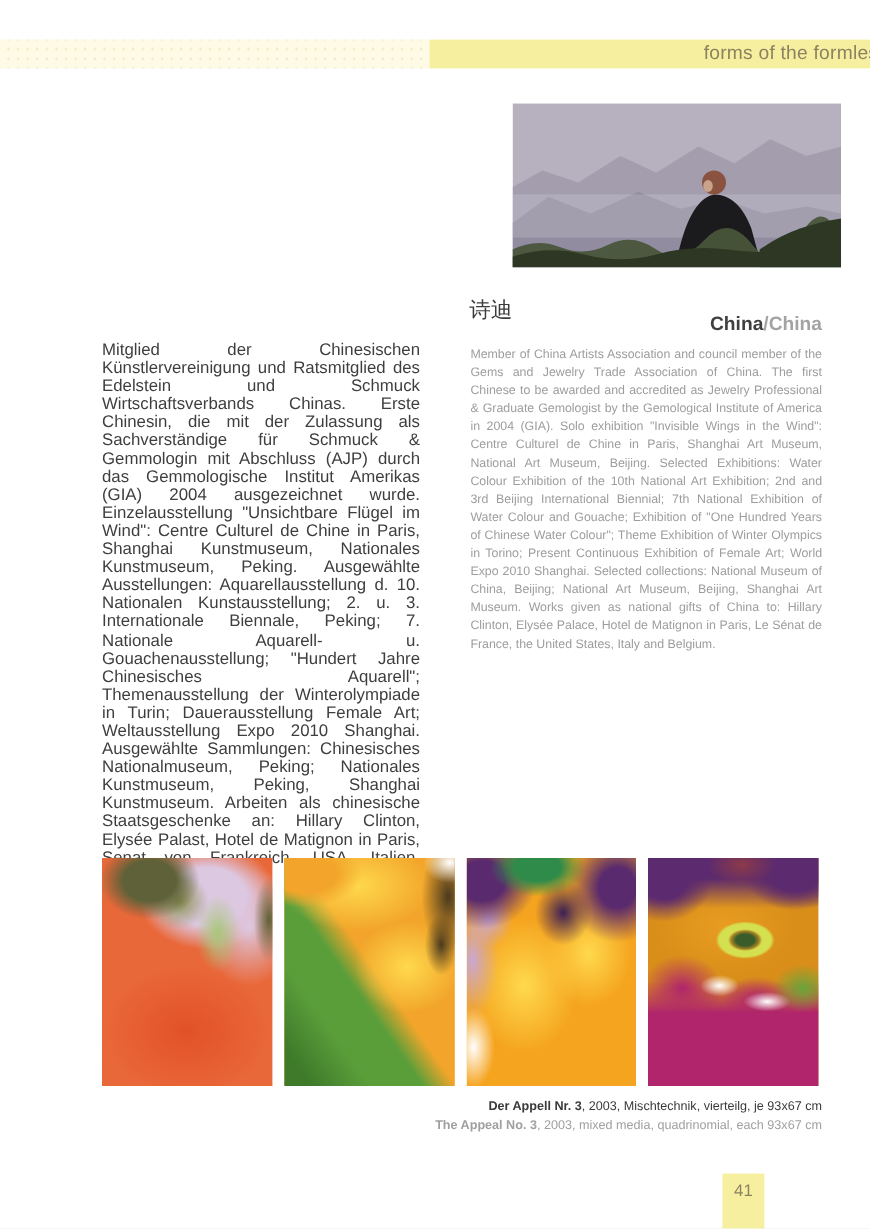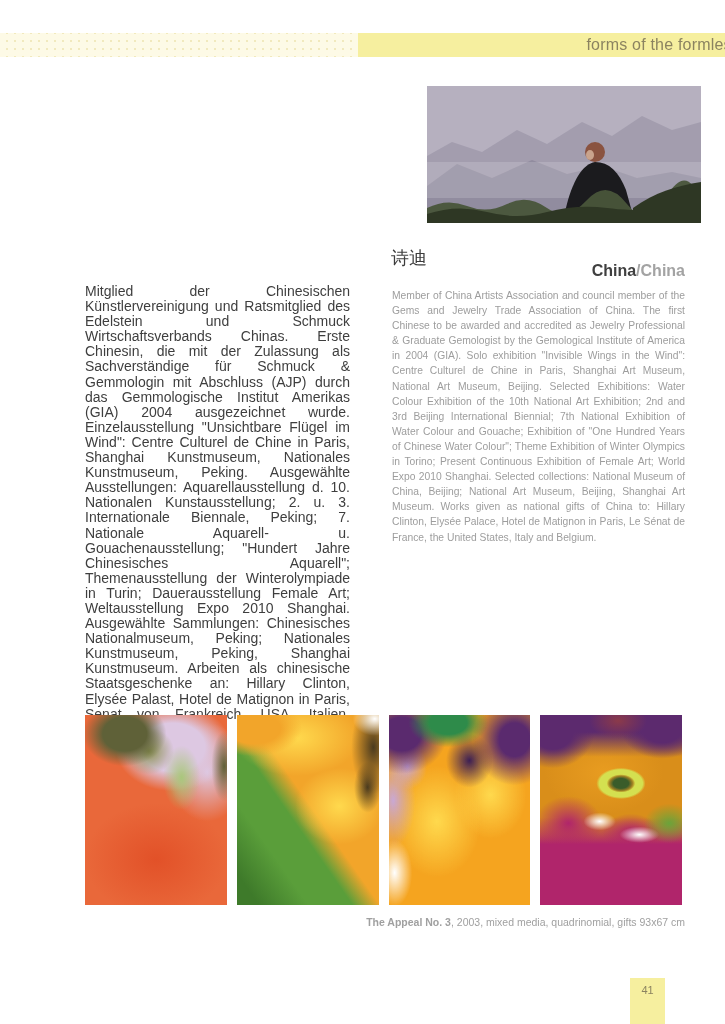--- a/index.html
+++ b/index.html
@@ -103,23 +103,23 @@
       radial-gradient(ellipse 70px 50px at 45% 30%, var(--c8) 0%, transparent 85%),
       linear-gradient(180deg, var(--c0) 0%, var(--c0) 100%);
   }
   
   .caption{position:absolute;right:40px;top:915px;text-align:right;font-size:10.5px;line-height:15.5px;}
   .cap-de{color:#3a3a3a;}
   .cap-en{color:#a0a0a0;}
   .cap-bold{font-weight:bold;}
   
   .page-num-box{
-    position:absolute;left:630px;top:978px;width:35px;height:46px;box-sizing:border-box;
+    position:absolute;left:602px;top:978px;width:35px;height:46px;box-sizing:border-box;
     background:var(--band-yellow,#f6ef9f);color:var(--band-text,#8b8360);
-    font-size:11px;text-align:center;padding-top:6px;
+    font-size:14px;text-align:center;padding-top:6px;
   }
 </style>
 </head>
 <body>
 
 <div id="page" style="--band-yellow: #f6ef9f; --band-pale: #fdfae6; --band-dot: #f1e9bd; --band-text: #8b8360;">
 
   <div class="header-band">
     <div class="header-left"></div>
     <div class="header-right">forms of the formless</div>
@@ -151,20 +151,23 @@
   <div class="bio-en">Member of China Artists Association and council member of the Gems and Jewelry Trade Association of China. The first Chinese to be awarded and accredited as Jewelry Professional &amp; Graduate Gemologist by the Gemological Institute of America in 2004 (GIA). Solo exhibition "Invisible Wings in the Wind": Centre Culturel de Chine in Paris, Shanghai Art Museum, National Art Museum, Beijing. Selected Exhibitions: Water Colour Exhibition of the 10th National Art Exhibition; 2nd and 3rd Beijing International Biennial; 7th National Exhibition of Water Colour and Gouache; Exhibition of "One Hundred Years of Chinese Water Colour"; Theme Exhibition of Winter Olympics in Torino; Present Continuous Exhibition of Female Art; World Expo 2010 Shanghai. Selected collections: National Museum of China, Beijing; National Art Museum, Beijing, Shanghai Art Museum. Works given as national gifts of China to: Hillary Clinton, Elysée Palace, Hotel de Matignon in Paris, Le Sénat de France, the United States, Italy and Belgium.</div>
 
   <div class="artworks">
     <div class="art art1" role="img" aria-label="Der Appell Nr. 3 — panel 1" style="--c0: #e9683a; --c1: #e25128; --c2: #ddc8e2; --c3: #5f6138; --c4: #89904f; --c5: #a9c77c;"></div>
     <div class="art art2" role="img" aria-label="Der Appell Nr. 3 — panel 2" style="--c0: #f2a52a; --c1: #ffd94d; --c2: #5a9e3a; --c3: #3e7a2a; --c4: #4a3a1e; --c5: #ffffff;"></div>
     <div class="art art3" role="img" aria-label="Der Appell Nr. 3 — panel 3" style="--c0: #f5a41f; --c1: #ffd94d; --c2: #5a2a6e; --c3: #c9a8d4; --c4: #2e8b4a; --c5: #ffffff; --c6: #3c1f55;"></div>
     <div class="art art4" role="img" aria-label="Der Appell Nr. 3 — panel 4" style="--c0: #d98e1a; --c1: #b0256b; --c2: #5c2a6e; --c3: #8b3a4a; --c4: #d4e050; --c5: #3a5c2a; --c6: #6aa43a; --c7: #ffffff; --c8: #e89c20;"></div>
   </div>
 
   <div class="caption">
+    <div class="cap-de">
+      <span class="cap-bold">Der Appell Nr. 3</span><span>, 2003, Mischtechnik, vierteilg, je 93x67 cm</span>
+    </div>
     <div class="cap-en">
-      <span class="cap-bold">The Appeal No. 3</span><span>, 2003, mixed media, quadrinomial, gifts 93x67 cm</span>
+      <span class="cap-bold">The Appeal No. 3</span><span>, 2003, mixed media, quadrinomial, each 93x67 cm</span>
     </div>
   </div>
 
   <div class="page-num-box">41</div>
 
 </div>
 
 </body></html>

